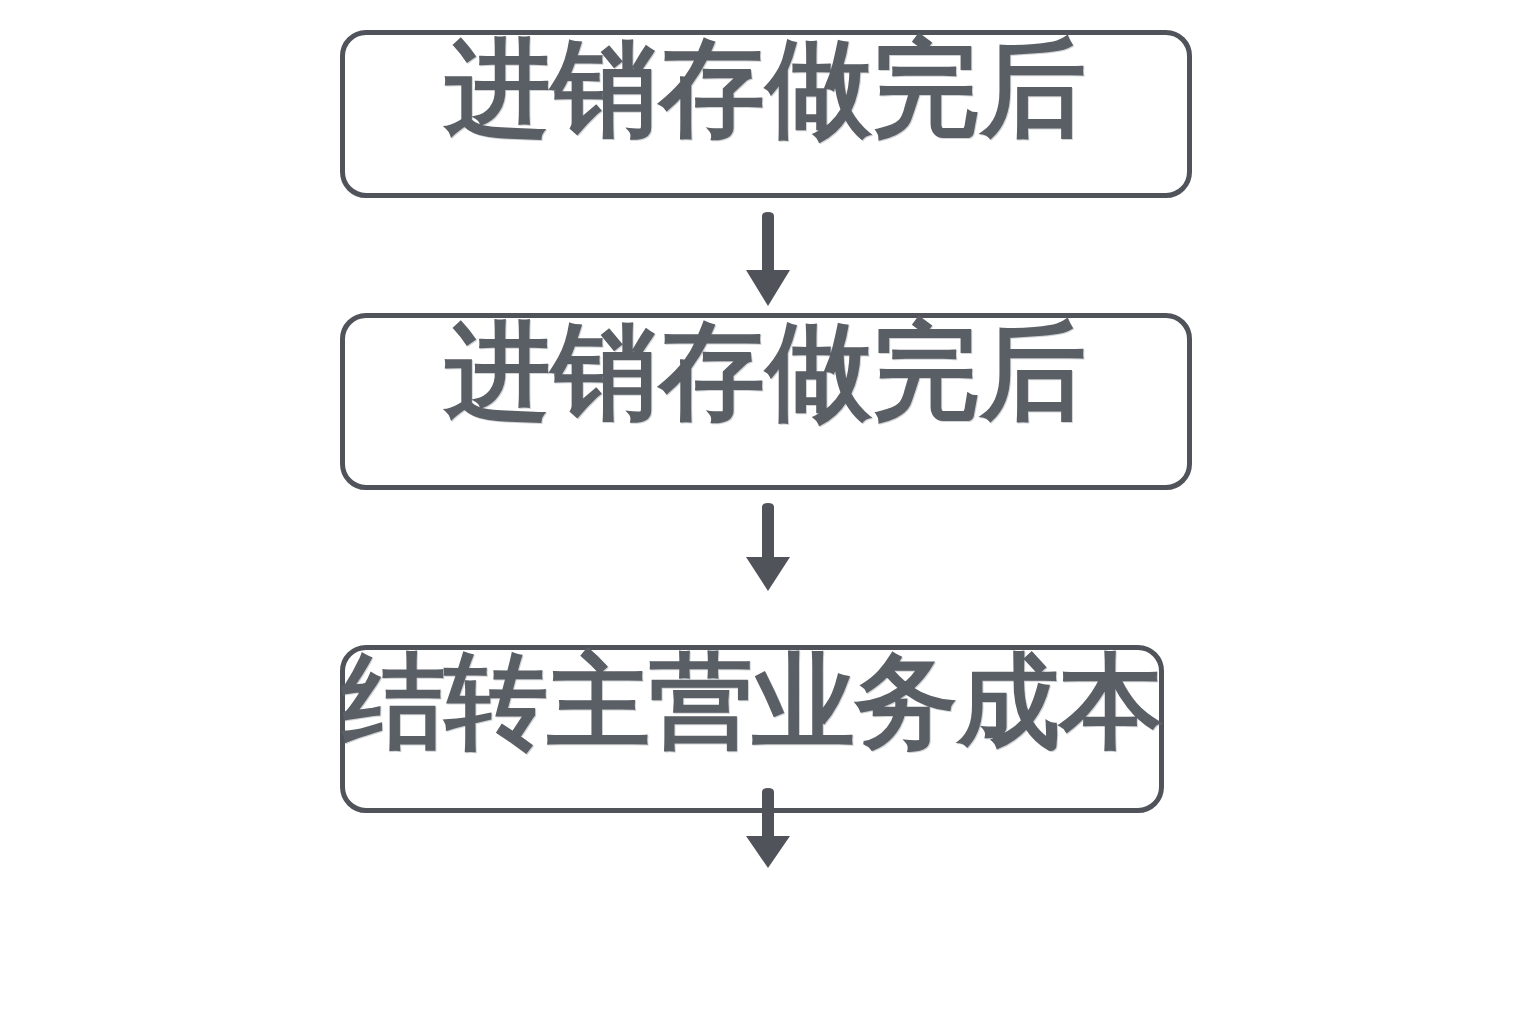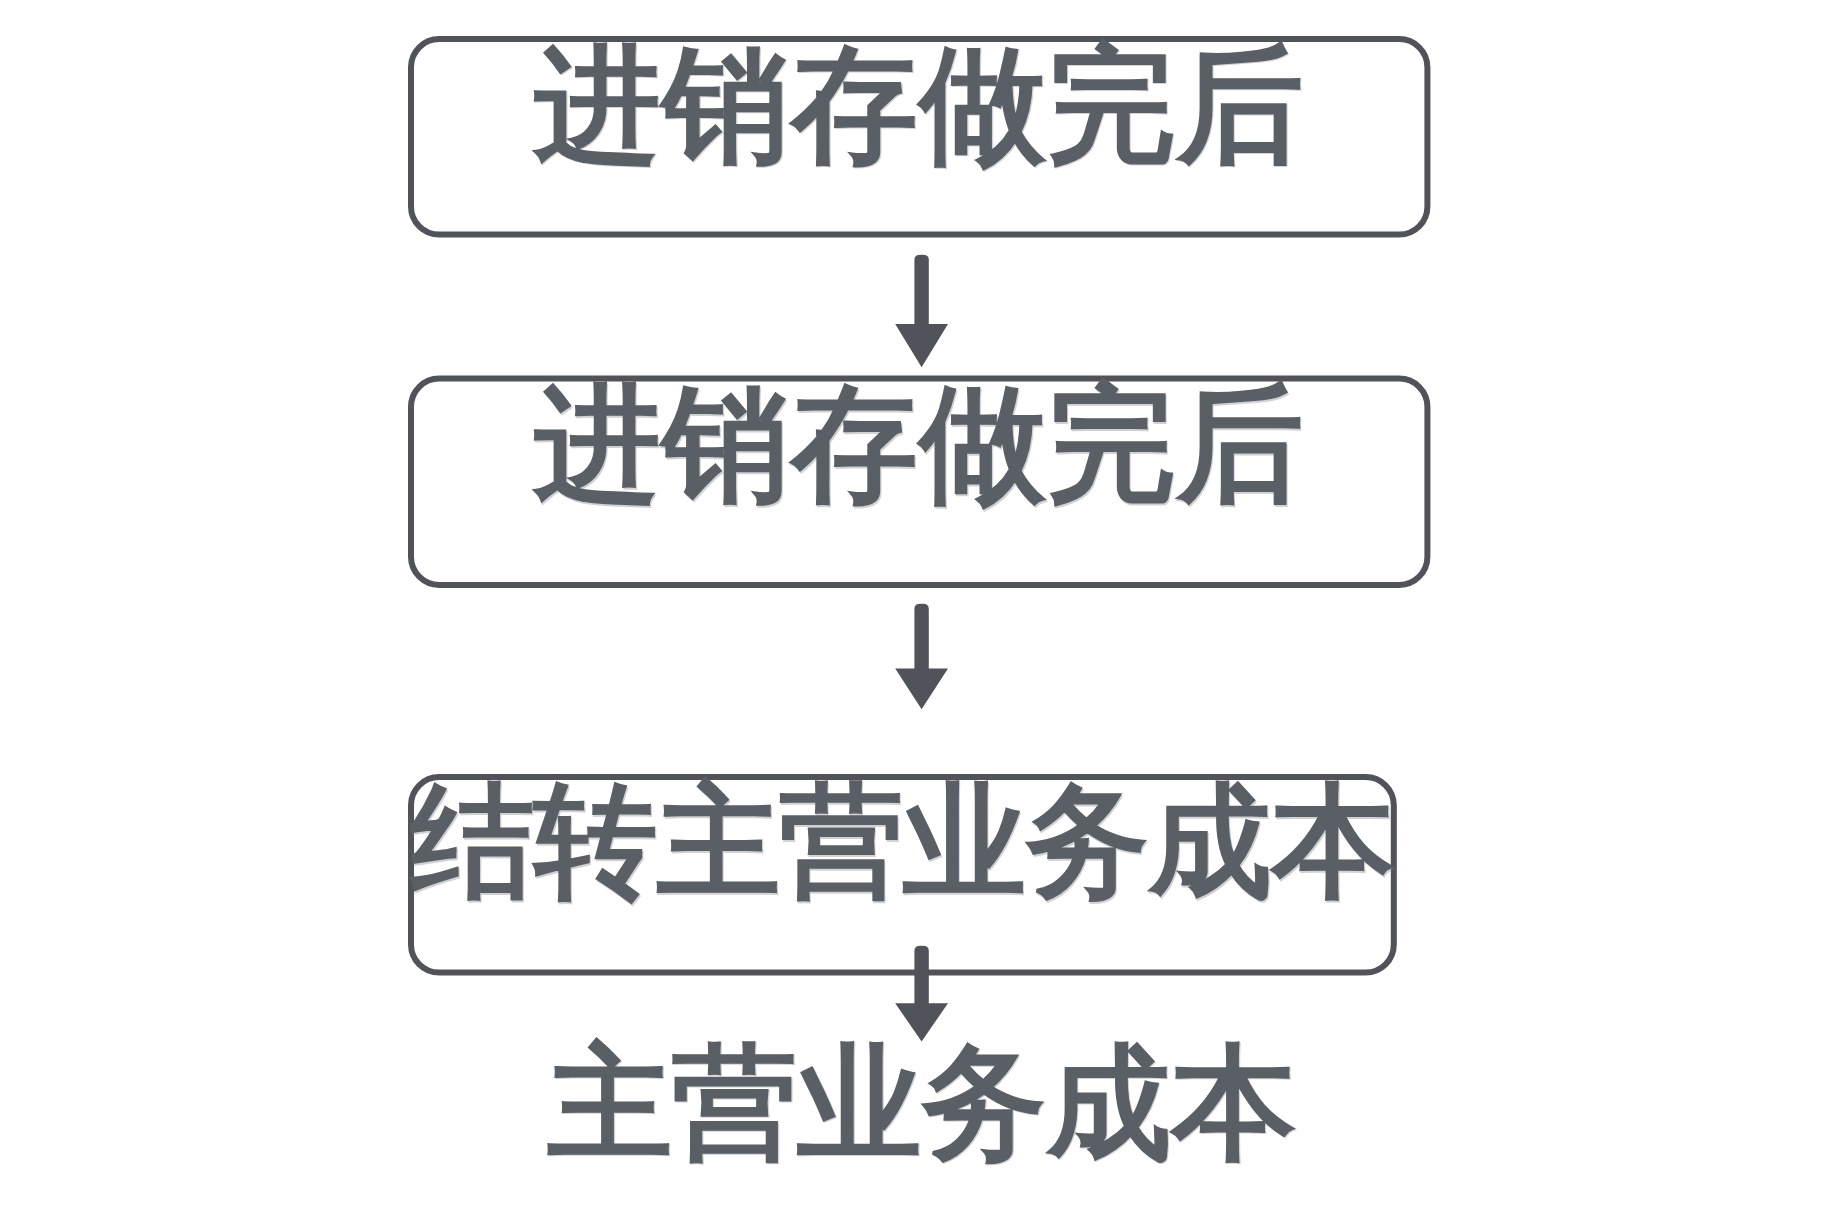--- a/index.html
+++ b/index.html
@@ -142,15 +142,14 @@
     <svg viewBox="0 0 52 84" xmlns="http://www.w3.org/2000/svg" aria-hidden="true">
       <path d="M20 4 Q20 0 26 0 Q32 0 32 4
                L32 48
                L48 48
                L26 80
                L4 48
                L20 48 Z" fill="#50545a"></path>
     </svg>
   </div>
 
-  <div id="terminal-label">主营业务成本</div>
 
 </div>
 
 </body></html>

